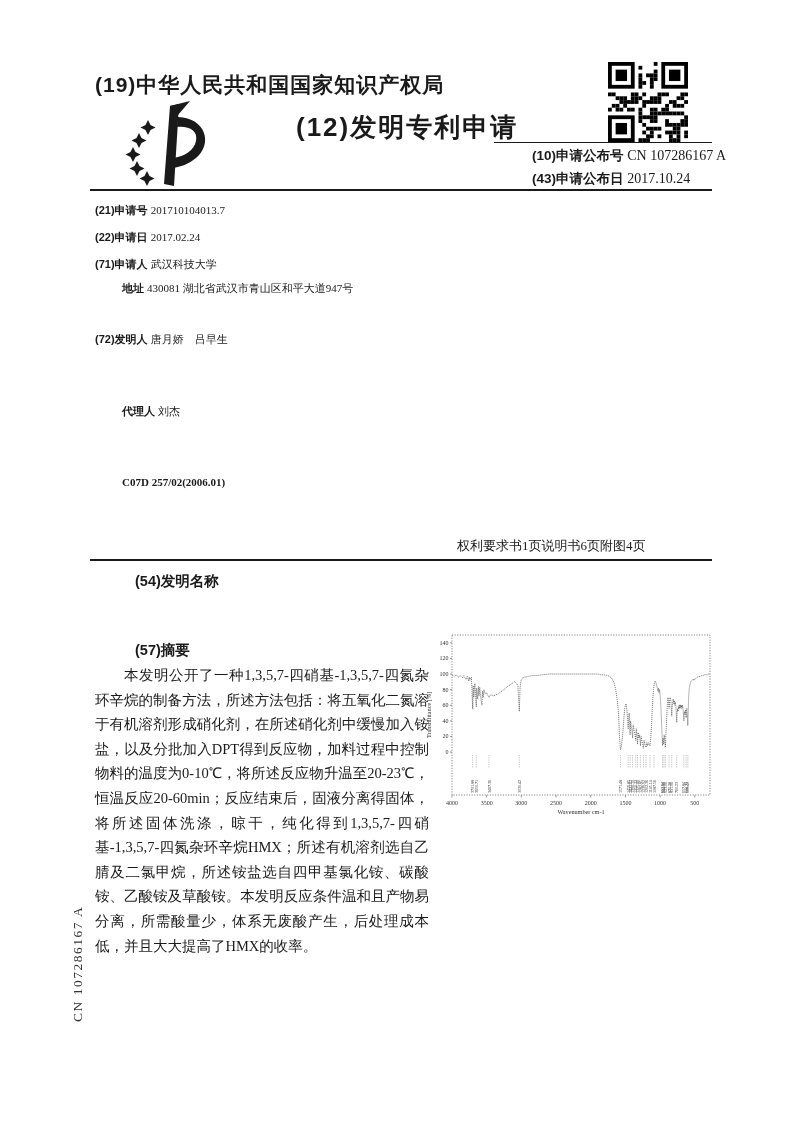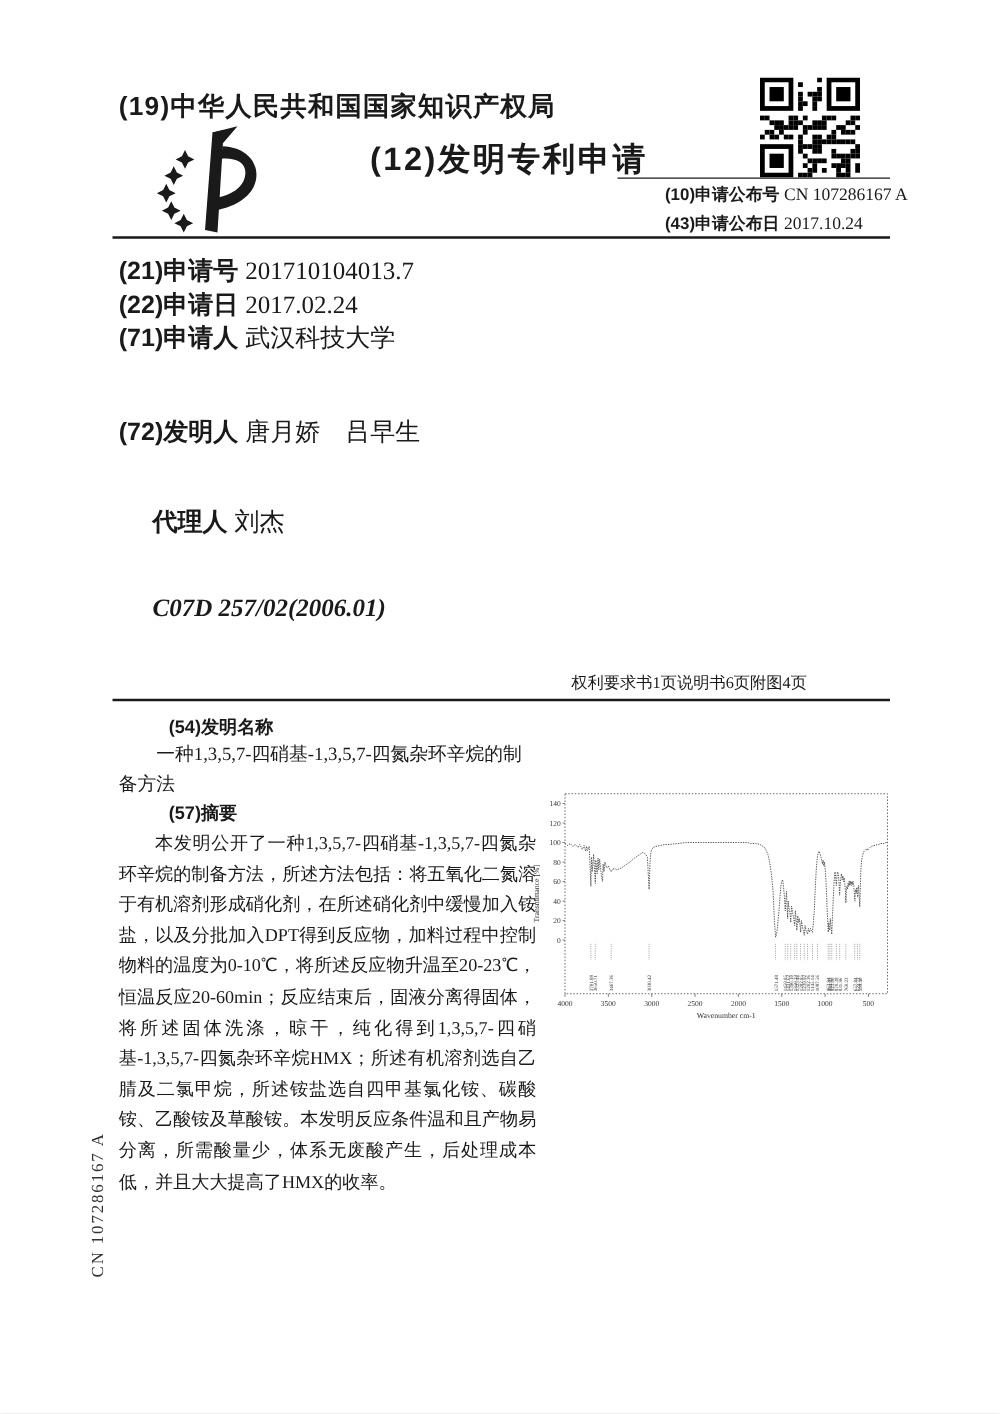--- a/index.html
+++ b/index.html
@@ -12,21 +12,21 @@
   .office{left:95px;top:58px;font-size:21px;font-weight:bold;letter-spacing:1px;margin-top:13px;}
   .doc-type{left:296px;top:110px;font-size:26px;font-weight:bold;letter-spacing:2px;text-align:center;}
   .qr{left:608px;top:62px;width:80px;height:80px;}
   .logo{left:118px;top:100px;width:104px;height:88px;}
   .rule-short{left:494px;top:142px;width:218px;height:1px;background:#1a1a1a;}
   .rule-main{left:90px;top:189px;width:622px;height:2px;background:#1a1a1a;}
   .rule-mid{left:90px;top:559px;width:622px;height:2px;background:#1a1a1a;}
   .pubrow{left:516px;font-size:13.5px;white-space:nowrap;margin-left:16px;}
   .pubrow .lbl{font-weight:bold;}
   .pubrow .val{font-family:"Liberation Serif",serif;font-size:14px;}
-  .bib{left:95px;font-size:20px;width:372px;}
+  .bib{left:95px;font-size:11px;width:372px;}
   .bib .lbl{font-weight:bold;}
   .bib .val{font-family:"Liberation Serif",serif;}
   .wrapval{display:inline-block;vertical-align:top;}
   .indent1{left:122px;}
   .pagesrow{left:457px;top:537px;font-size:13px;font-family:"Liberation Serif",serif;display:flex;}
   .s-label{left:95px;font-size:14.5px;font-weight:bold;margin-left:40px;}
   .title-text{left:95px;top:592px;width:334px;font-size:15px;line-height:24px;
     font-family:"Liberation Serif",serif;text-indent:2em;}
   .abstract{left:95px;top:663px;width:334px;font-size:14.5px;line-height:24.6px;
     font-family:"Liberation Serif",serif;text-indent:2em;text-align:justify;}
@@ -209,42 +209,45 @@
     <span class="val">201710104013.7</span>
   </div>
   <div class="abs bib" style="top:230px">
     <span class="lbl">(22)申请日</span>
     <span class="val">2017.02.24</span>
   </div>
   <div class="abs bib" style="top:257px">
     <span class="lbl">(71)申请人</span>
     <span class="val">武汉科技大学</span>
   </div>
+  <div class="abs bib indent1" style="top:281px">
+    <span class="lbl">地址</span>
+    <span class="val wrapval" style="width:238px">430081 湖北省武汉市青山区和平大道947号</span>
+  </div>
   <div class="abs bib" style="top:332px">
     <span class="lbl">(72)发明人</span>
     <span class="val">唐月娇　吕早生</span>
   </div>
   <div class="abs bib indent1" style="top:404px">
     <span class="lbl">代理人</span>
     <span class="val">刘杰</span>
   </div>
-  <div class="abs bib indent1" style="top:476px;font-style:italic;font-weight:bold">
+  <div class="abs bib indent1" style="top:476px;font-weight:bold">
     <span class="val">C07D 257/02(2006.01)</span>
   </div>
 
   <div class="abs pagesrow">
     <span>权利要求书1页</span>
     <span>说明书6页</span>
     <span>附图4页</span>
   </div>
 
   <div class="abs rule-mid"></div>
 
   <div class="abs s-label" style="top:572px">(54)发明名称</div>
-  <div class="abs title-text">一种1,3,5,7-四硝基-1,3,5,7-四氮杂环辛烷的制备方法</div>
 
   <div class="abs s-label" style="top:641px">(57)摘要</div>
   <div class="abs abstract">本发明公开了一种1,3,5,7-四硝基-1,3,5,7-四氮杂环辛烷的制备方法，所述方法包括：将五氧化二氮溶于有机溶剂形成硝化剂，在所述硝化剂中缓慢加入铵盐，以及分批加入DPT得到反应物，加料过程中控制物料的温度为0-10℃，将所述反应物升温至20-23℃，恒温反应20-60min；反应结束后，固液分离得固体，将所述固体洗涤，晾干，纯化得到1,3,5,7-四硝基-1,3,5,7-四氮杂环辛烷HMX；所述有机溶剂选自乙腈及二氯甲烷，所述铵盐选自四甲基氯化铵、碳酸铵、乙酸铵及草酸铵。本发明反应条件温和且产物易分离，所需酸量少，体系无废酸产生，后处理成本低，并且大大提高了HMX的收率。</div>
 
   <svg class="abs chart" viewBox="0 0 292 190">
       <rect x="28" y="8" width="258" height="160" fill="none" stroke="#555" stroke-width="0.7" stroke-dasharray="1.2,1.4"></rect>
       <line x1="26" y1="125.07317073170731" x2="28" y2="125.07317073170731" stroke="#555" stroke-width="0.6"></line>
       <text x="24.5" y="127.07317073170731" font-size="6" text-anchor="end">0</text>
       <line x1="26" y1="109.46341463414635" x2="28" y2="109.46341463414635" stroke="#555" stroke-width="0.6"></line>
       <text x="24.5" y="111.46341463414635" font-size="6" text-anchor="end">20</text>

